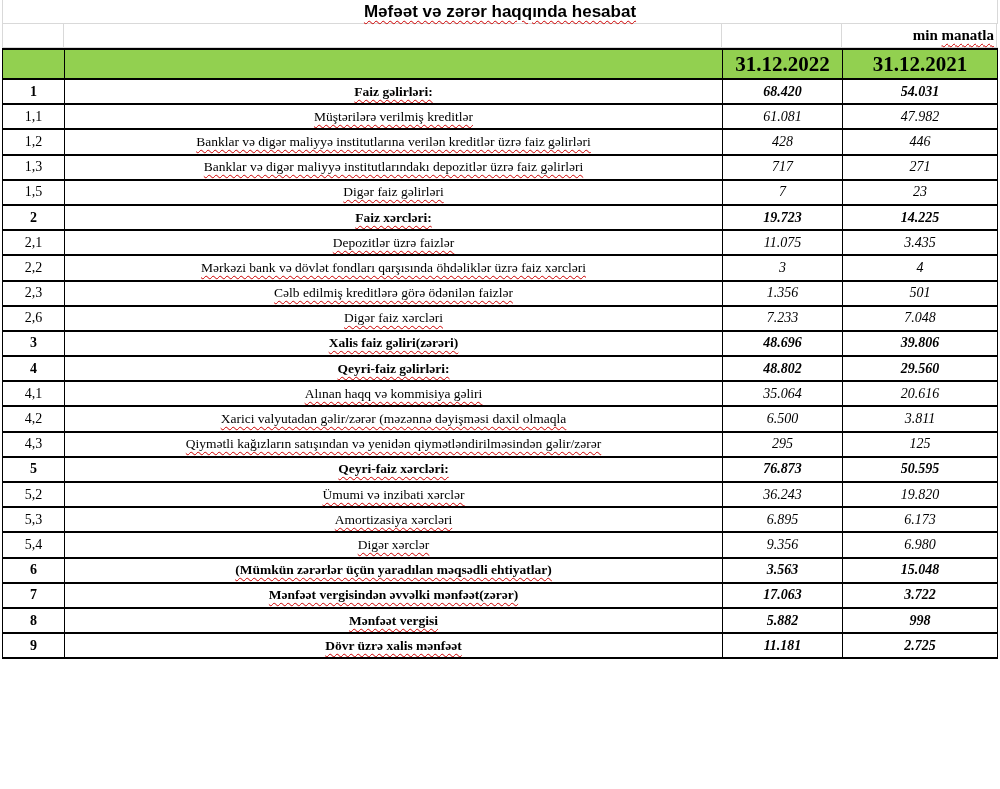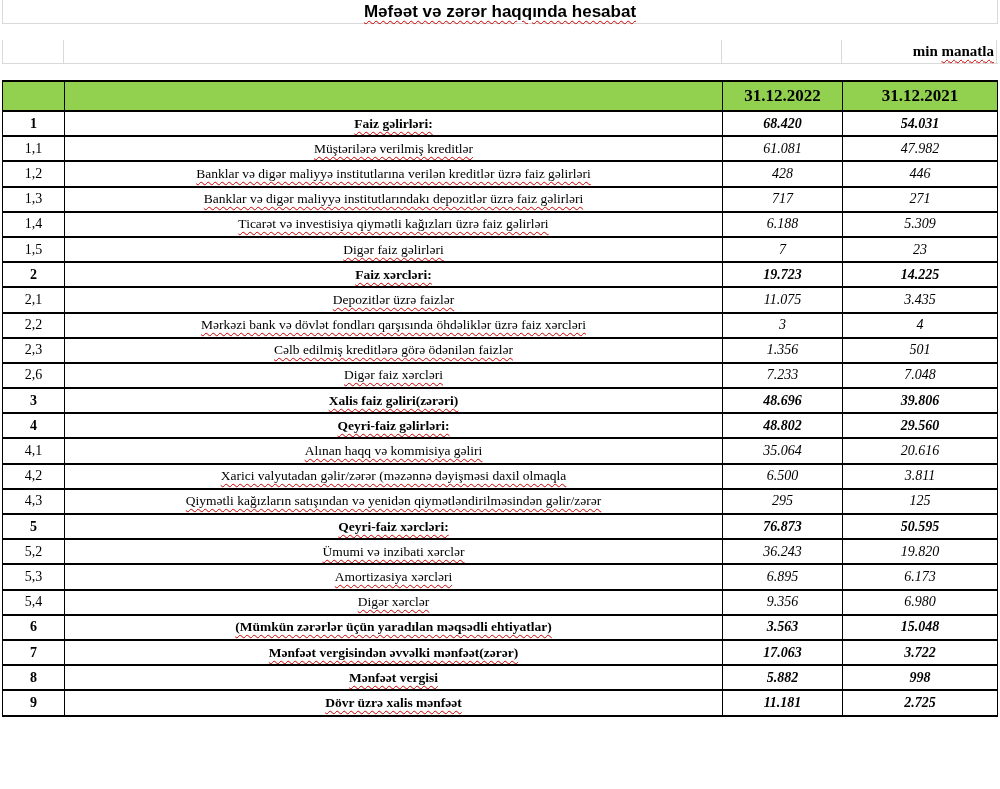--- a/index.html
+++ b/index.html
@@ -25,21 +25,21 @@
     border-left:1px solid var(--grid-light);
     border-right:1px solid var(--grid-light);
     border-bottom:1px solid var(--grid-light);
     display:flex;align-items:center;justify-content:center;
     font-family:"Liberation Sans", sans-serif;
     font-weight:bold;font-size:17px;letter-spacing:0px;
   }
   
   .unit-row{
     height:24px;
-    margin:16px 2px;
+    margin:0 2px;
     display:grid;
     grid-template-columns:62px 658px 120px 155px;
     border-bottom:1px solid var(--grid-light);
   }
   .unit-cell{
     border-right:1px solid var(--grid-light);
     display:flex;align-items:center;justify-content:flex-end;
     font-weight:bold;font-size:15px;
     padding-right:2px;
   }
@@ -68,21 +68,21 @@
     border-bottom-width:2px;
     text-align:center;
     vertical-align:middle;
     padding:0 2px;
     overflow:hidden;
     white-space:nowrap;
   }
   thead tr{height:30px;}
   thead th{
     background:var(--green);
-    font-size:17px;font-weight:bold;
+    font-size:21px;font-weight:bold;
   }
   tbody tr{height:25.2px;}
   tbody td{font-size:13.5px;}
   tbody td:first-child{font-size:14px;}
   tbody td:nth-child(3), tbody td:nth-child(4){font-size:14px;font-style:italic;}
   tr.bold-row td{font-weight:bold;}
 </style>
 </head>
 <body>
 
@@ -135,26 +135,20 @@
           <td>428</td>
           <td>446</td>
         </tr>
         <tr>
           <td>1,3</td>
           <td><span class="wavy">Banklar və digər maliyyə institutlarındakı depozitlər üzrə faiz gəlirləri</span></td>
           <td>717</td>
           <td>271</td>
         </tr>
         <tr>
-          <td>1,4</td>
-          <td><span class="wavy">Ticarət və investisiya qiymətli kağızları üzrə faiz gəlirləri</span></td>
-          <td>6.188</td>
-          <td>5.309</td>
-        </tr>
-        <tr>
           <td>1,5</td>
           <td><span class="wavy">Digər faiz gəlirləri</span></td>
           <td>7</td>
           <td>23</td>
         </tr>
         <tr class="bold-row">
           <td>2</td>
           <td><span class="wavy">Faiz xərcləri:</span></td>
           <td>19.723</td>
           <td>14.225</td>

